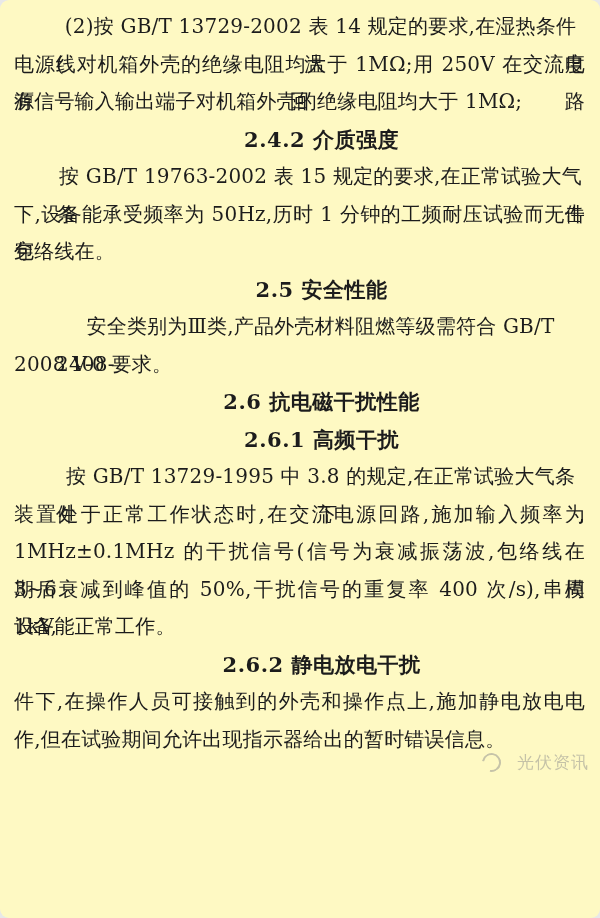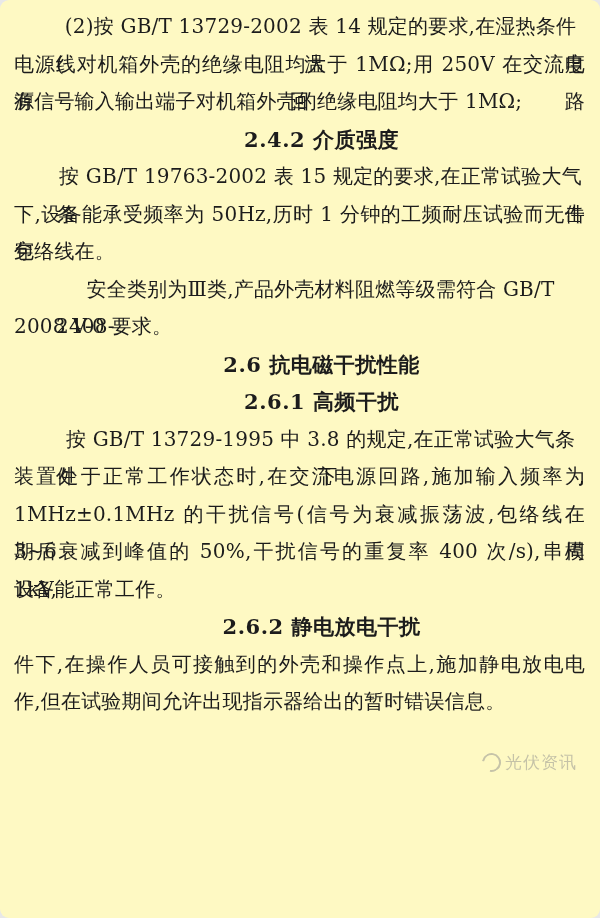--- a/index.html
+++ b/index.html
@@ -36,21 +36,21 @@
     font-weight:700;
     font-size:21px;
     padding-left:44px;
     letter-spacing:0.5px;
   }
   .watermark{
     position:absolute;
     top:751px;left:482px;
     display:flex;
     align-items:center;
-    gap:4px;
+    gap:16px;
     opacity:0.5;
     pointer-events:none;
   }
   .wm-icon{
     display:inline-block;
     width:15px;height:15px;
     border:2px solid #8f8f8f;
     border-left-color:transparent;
     border-radius:50%;
     transform:rotate(-35deg);
@@ -68,20 +68,21 @@
 
 <div class="page" style="background: #fef9c3; color: rgb(28, 28, 28); border-radius: 9px;">
   <main class="doc">
       <div class="line ind just">(2)按 GB/T 13729-2002 表 14 规定的要求,在湿热条件(温度</div>
       <div class="line just">电源线对机箱外壳的绝缘电阻均大于 1MΩ;用 250V 在交流电源回路</div>
       <div class="line">有信号输入输出端子对机箱外壳的绝缘电阻均大于 1MΩ;</div>
       <div class="line heading ind">2.4.2 介质强度</div>
       <div class="line ind just">按 GB/T 19763-2002 表 15 规定的要求,在正常试验大气条件</div>
       <div class="line just">下,设备能承受频率为 50Hz,历时 1 分钟的工频耐压试验而无击穿</div>
       <div class="line">包络线在。</div>
+      <div class="line heading ind">2.5 安全性能</div>
       <div class="line ind just">安全类别为Ⅲ类,产品外壳材料阻燃等级需符合 GB/T 2408-</div>
       <div class="line">2008 V-0 要求。</div>
       <div class="line heading ind">2.6 抗电磁干扰性能</div>
       <div class="line heading ind">2.6.1 高频干扰</div>
       <div class="line ind just">按 GB/T 13729-1995 中 3.8 的规定,在正常试验大气条件下,</div>
       <div class="line just">装置处于正常工作状态时,在交流电源回路,施加输入频率为</div>
       <div class="line just">1MHz±0.1MHz 的干扰信号(信号为衰减振荡波,包络线在 3~6 周</div>
       <div class="line just">期后衰减到峰值的 50%,干扰信号的重复率 400 次/s),串模 1kV,</div>
       <div class="line">设备能正常工作。</div>
       <div class="line heading ind">2.6.2 静电放电干扰</div>

